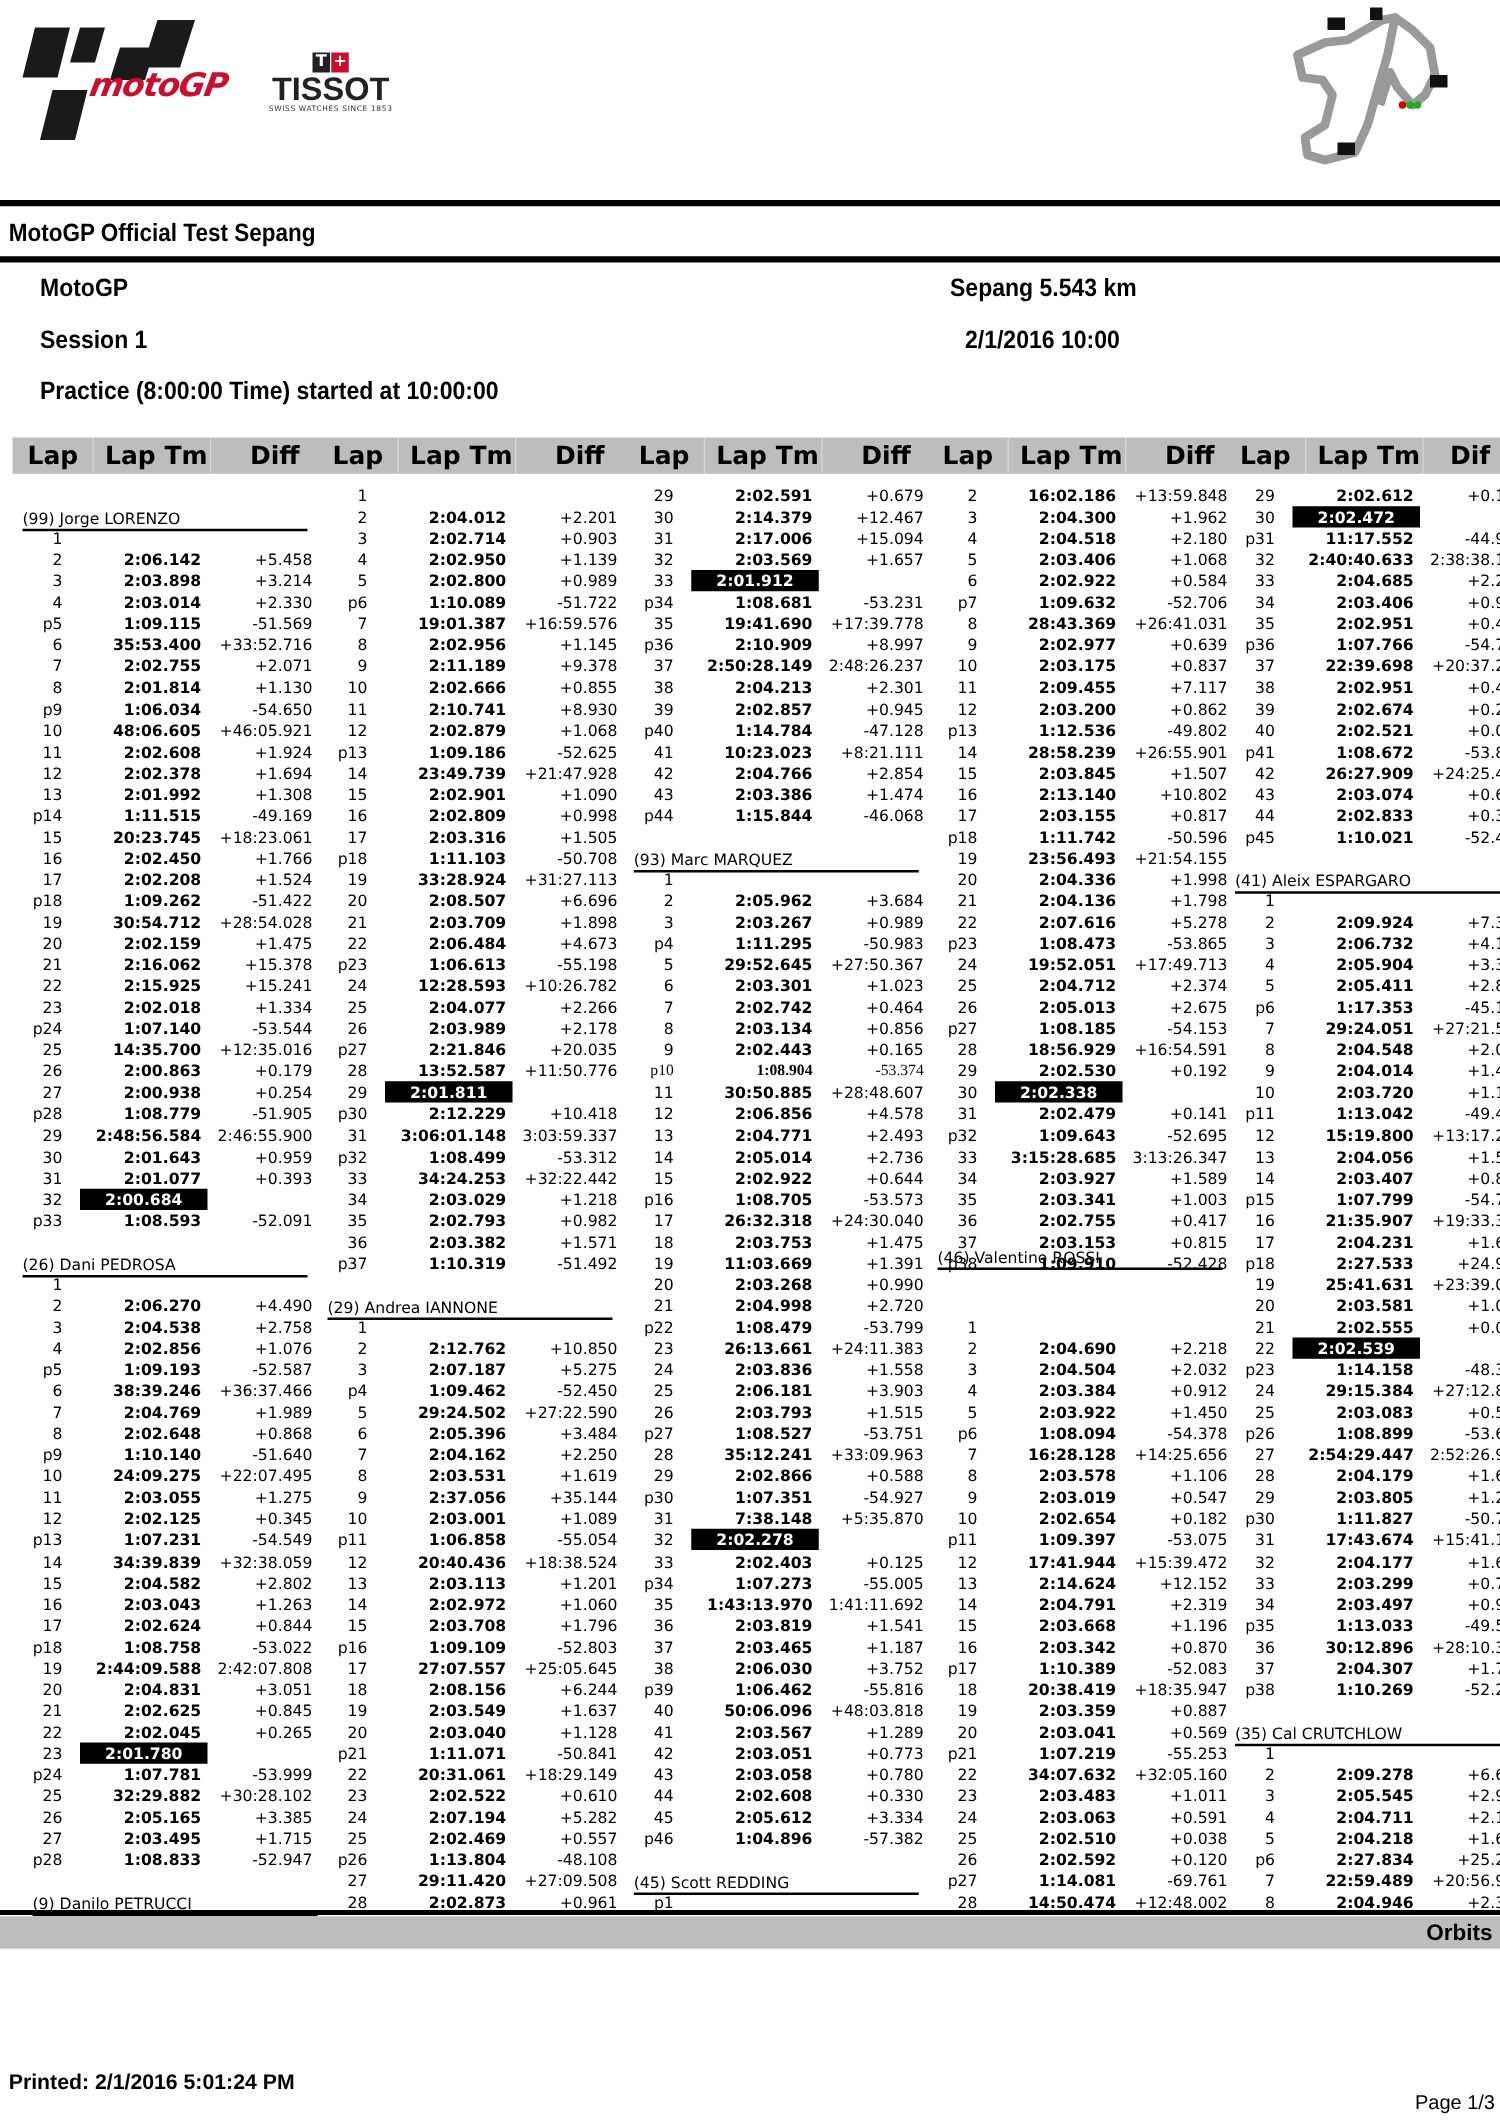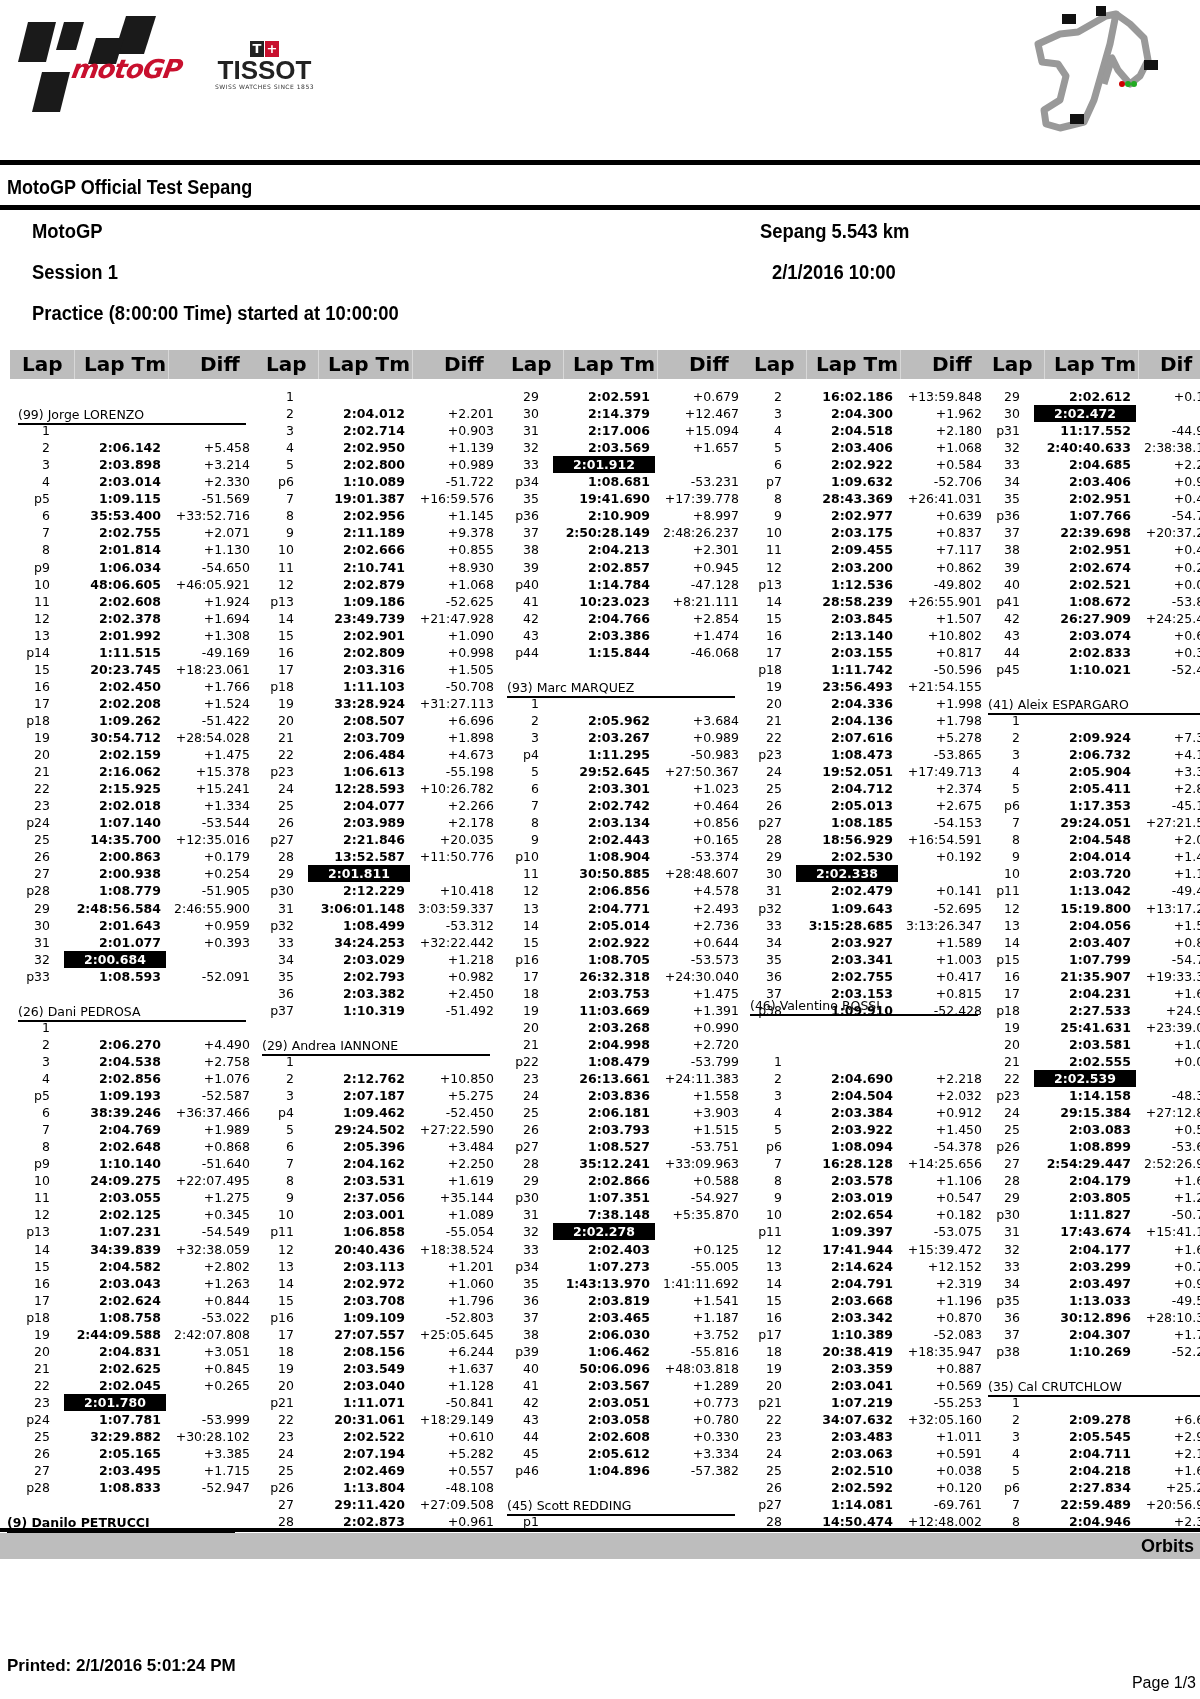--- a/index.html
+++ b/index.html
@@ -407,21 +407,21 @@
     <div class="row" style="left: 8px; top: 1462.15px; width: 245px;">
       <span class="c-lap">27</span>
       <span class="c-tm">2:03.495</span>
       <span class="c-df">+1.715</span>
     </div>
     <div class="row" style="left: 8px; top: 1479.2px; width: 245px;">
       <span class="c-lap">p28</span>
       <span class="c-tm">1:08.833</span>
       <span class="c-df">-52.947</span>
     </div>
-    <div class="rider" style="left: 7px; top: 1514.3px; width: 228px; font-weight: bold;">(9) Danilo PETRUCCI</div>
+    <div class="rider" style="left: 26px; top: 1514.3px; width: 228px;">(9) Danilo PETRUCCI</div>
     <div class="row" style="left: 252px; top: 388px; width: 245px;">
       <span class="c-lap">1</span>
       <span class="c-tm"></span>
       <span class="c-df"></span>
     </div>
     <div class="row" style="left: 252px; top: 405.05px; width: 245px;">
       <span class="c-lap">2</span>
       <span class="c-tm">2:04.012</span>
       <span class="c-df">+2.201</span>
     </div>
@@ -586,21 +586,21 @@
       <span class="c-df">+1.218</span>
     </div>
     <div class="row" style="left: 252px; top: 967.7px; width: 245px;">
       <span class="c-lap">35</span>
       <span class="c-tm">2:02.793</span>
       <span class="c-df">+0.982</span>
     </div>
     <div class="row" style="left: 252px; top: 984.75px; width: 245px;">
       <span class="c-lap">36</span>
       <span class="c-tm">2:03.382</span>
-      <span class="c-df">+2.450</span>
+      <span class="c-df">+1.571</span>
     </div>
     <div class="row" style="left: 252px; top: 1001.8px; width: 245px;">
       <span class="c-lap">p37</span>
       <span class="c-tm">1:10.319</span>
       <span class="c-df">-51.492</span>
     </div>
     <div class="rider" style="left: 262px; top: 1036.9px; width: 228px;">(29) Andrea  IANNONE</div>
     <div class="row" style="left: 252px; top: 1052.95px; width: 245px;">
       <span class="c-lap">1</span>
       <span class="c-tm"></span>
@@ -860,21 +860,21 @@
     <div class="row" style="left: 497px; top: 814.25px; width: 245px;">
       <span class="c-lap">8</span>
       <span class="c-tm">2:03.134</span>
       <span class="c-df">+0.856</span>
     </div>
     <div class="row" style="left: 497px; top: 831.3px; width: 245px;">
       <span class="c-lap">9</span>
       <span class="c-tm">2:02.443</span>
       <span class="c-df">+0.165</span>
     </div>
-    <div class="row" style="left: 497px; top: 848.35px; width: 245px;">
+    <div class="row" style="left: 497px; top: 848.35px; width: 245px; font-family: Liberation Serif, serif;">
       <span class="c-lap">p10</span>
       <span class="c-tm">1:08.904</span>
       <span class="c-df">-53.374</span>
     </div>
     <div class="row" style="left: 497px; top: 865.4px; width: 245px;">
       <span class="c-lap">11</span>
       <span class="c-tm">30:50.885</span>
       <span class="c-df">+28:48.607</span>
     </div>
     <div class="row" style="left: 497px; top: 882.45px; width: 245px;">

